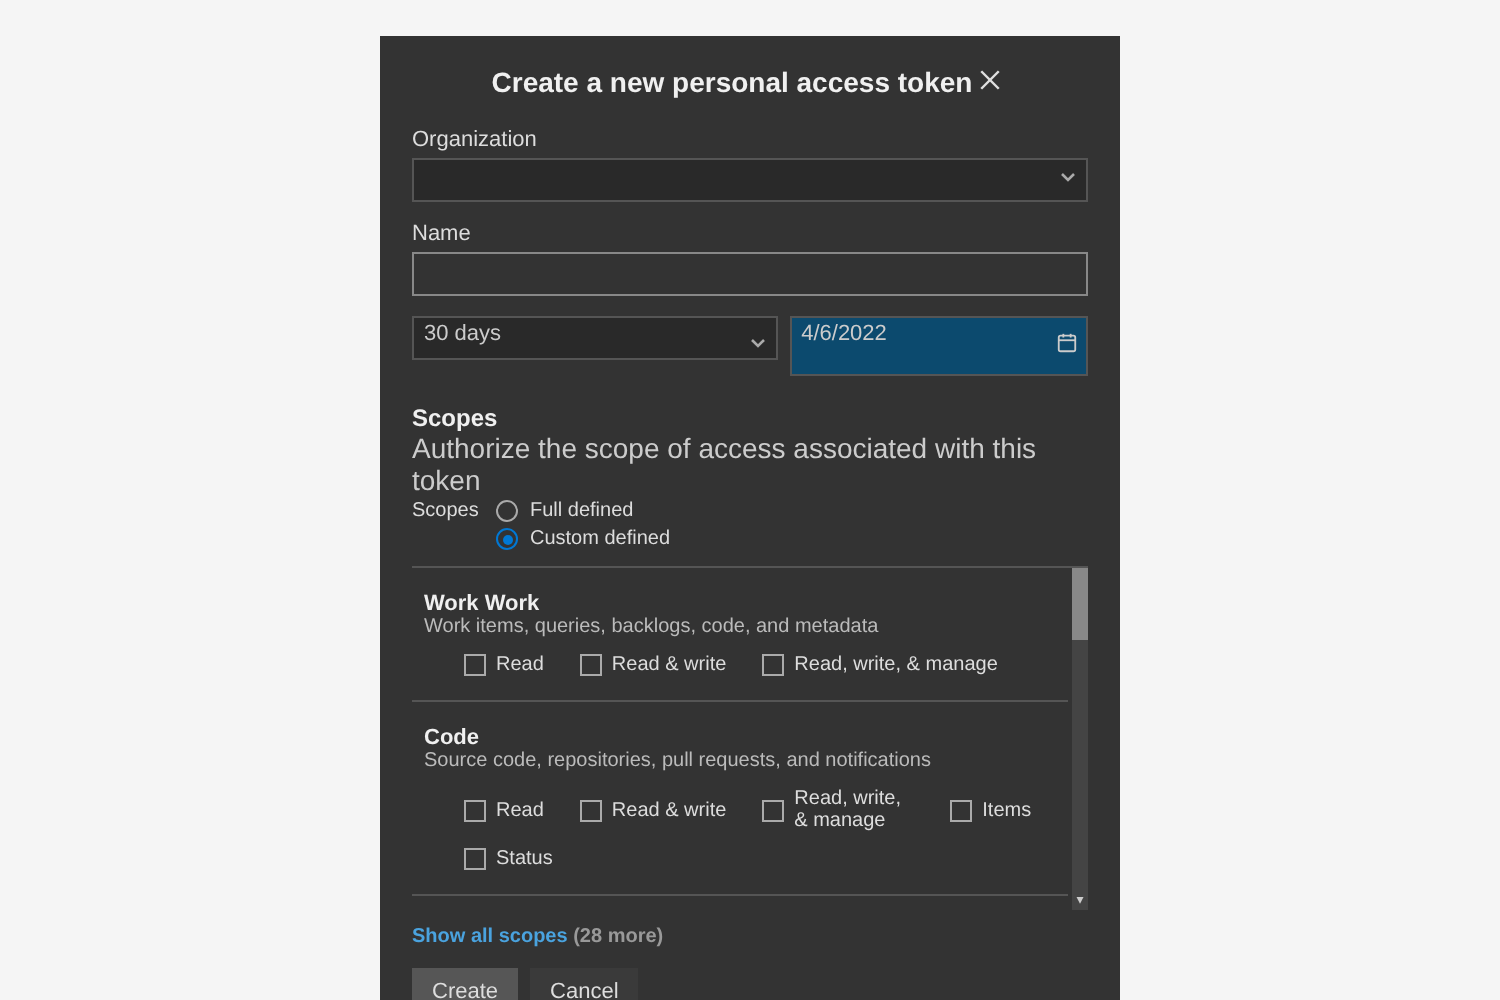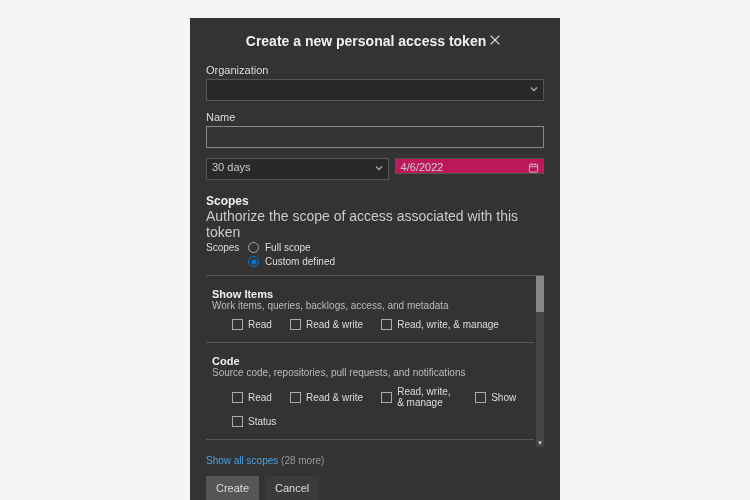--- a/index.html
+++ b/index.html
@@ -76,22 +76,22 @@
       top: 50%;
       transform: translateY(-50%);
       pointer-events: none;
       color: #aaa;
     }
     .exp-row { display: flex; gap: 6px; }
     .exp-row .select-wrap { flex: 1.1; }
     .date-wrap { flex: 0.9; position: relative; }
     .date-input {
       width: 100%;
-      height: 16px;
-      background: #be185d;
+      height: 30px;
+      background: #0c4a6e;
       border: 1px solid #555;
       color: #ccc;
       padding: 2px 5px;
       font-size: 11px;
     }
     .cal-icon {
       position: absolute;
       right: 5px;
       top: 50%;
       transform: translateY(-50%);
@@ -169,20 +169,21 @@
     .perm-item .label-multiline { max-width: 60px; line-height: 11px; }
     .checkbox {
       width: 11px; height: 11px;
       border: 1px solid #aaa;
       display: inline-block;
       flex-shrink: 0;
     }
     .show-all {
       margin-top: 8px;
       font-size: 10px;
+      font-weight: bold;
     }
     .show-all .link { color: #4aa3df; cursor: pointer; }
     .show-all .count { color: #999; }
     .footer {
       margin-top: 10px;
       display: flex;
       gap: 6px;
     }
     .btn {
       height: 24px;
@@ -263,38 +264,38 @@
   </div>
 
   <div class="scopes-section">
     <div class="scopes-heading">Scopes</div>
     <div class="scopes-desc">Authorize the scope of access associated with this token</div>
     <div class="radio-row">
       <span class="radio-label-left">Scopes</span>
       <div class="radio-options">
         <div class="radio-option">
           <span class="radio"></span>
-          <span>Full scope</span>
+          <span>Full defined</span>
         </div>
         <div class="radio-option">
           <span class="radio selected"></span>
           <span>Custom defined</span>
         </div>
       </div>
     </div>
 
     <div class="scope-list">
       <div class="scrollbar">
         <div class="scrollbar-thumb"></div>
         <div class="scrollbar-arrow down">▾</div>
       </div>
 
       <div class="scope-category">
-        <div class="cat-title">Show Items</div>
-        <div class="cat-desc">Work items, queries, backlogs, access, and metadata</div>
+        <div class="cat-title">Work Work</div>
+        <div class="cat-desc">Work items, queries, backlogs, code, and metadata</div>
         <div class="perm-row">
           <label class="perm-item">
             <span class="checkbox"></span>
             <span>Read</span>
           </label>
           <label class="perm-item">
             <span class="checkbox"></span>
             <span>Read &amp; write</span>
           </label>
           <label class="perm-item">
@@ -315,21 +316,21 @@
           <label class="perm-item">
             <span class="checkbox"></span>
             <span class="label-multiline">Read &amp; write</span>
           </label>
           <label class="perm-item">
             <span class="checkbox"></span>
             <span class="label-multiline">Read, write, &amp; manage</span>
           </label>
           <label class="perm-item">
             <span class="checkbox"></span>
-            <span>Show</span>
+            <span>Items</span>
           </label>
           <label class="perm-item">
             <span class="checkbox"></span>
             <span>Status</span>
           </label>
         </div>
       </div>
 
       <div class="cut-off">- - -</div>
     </div>

